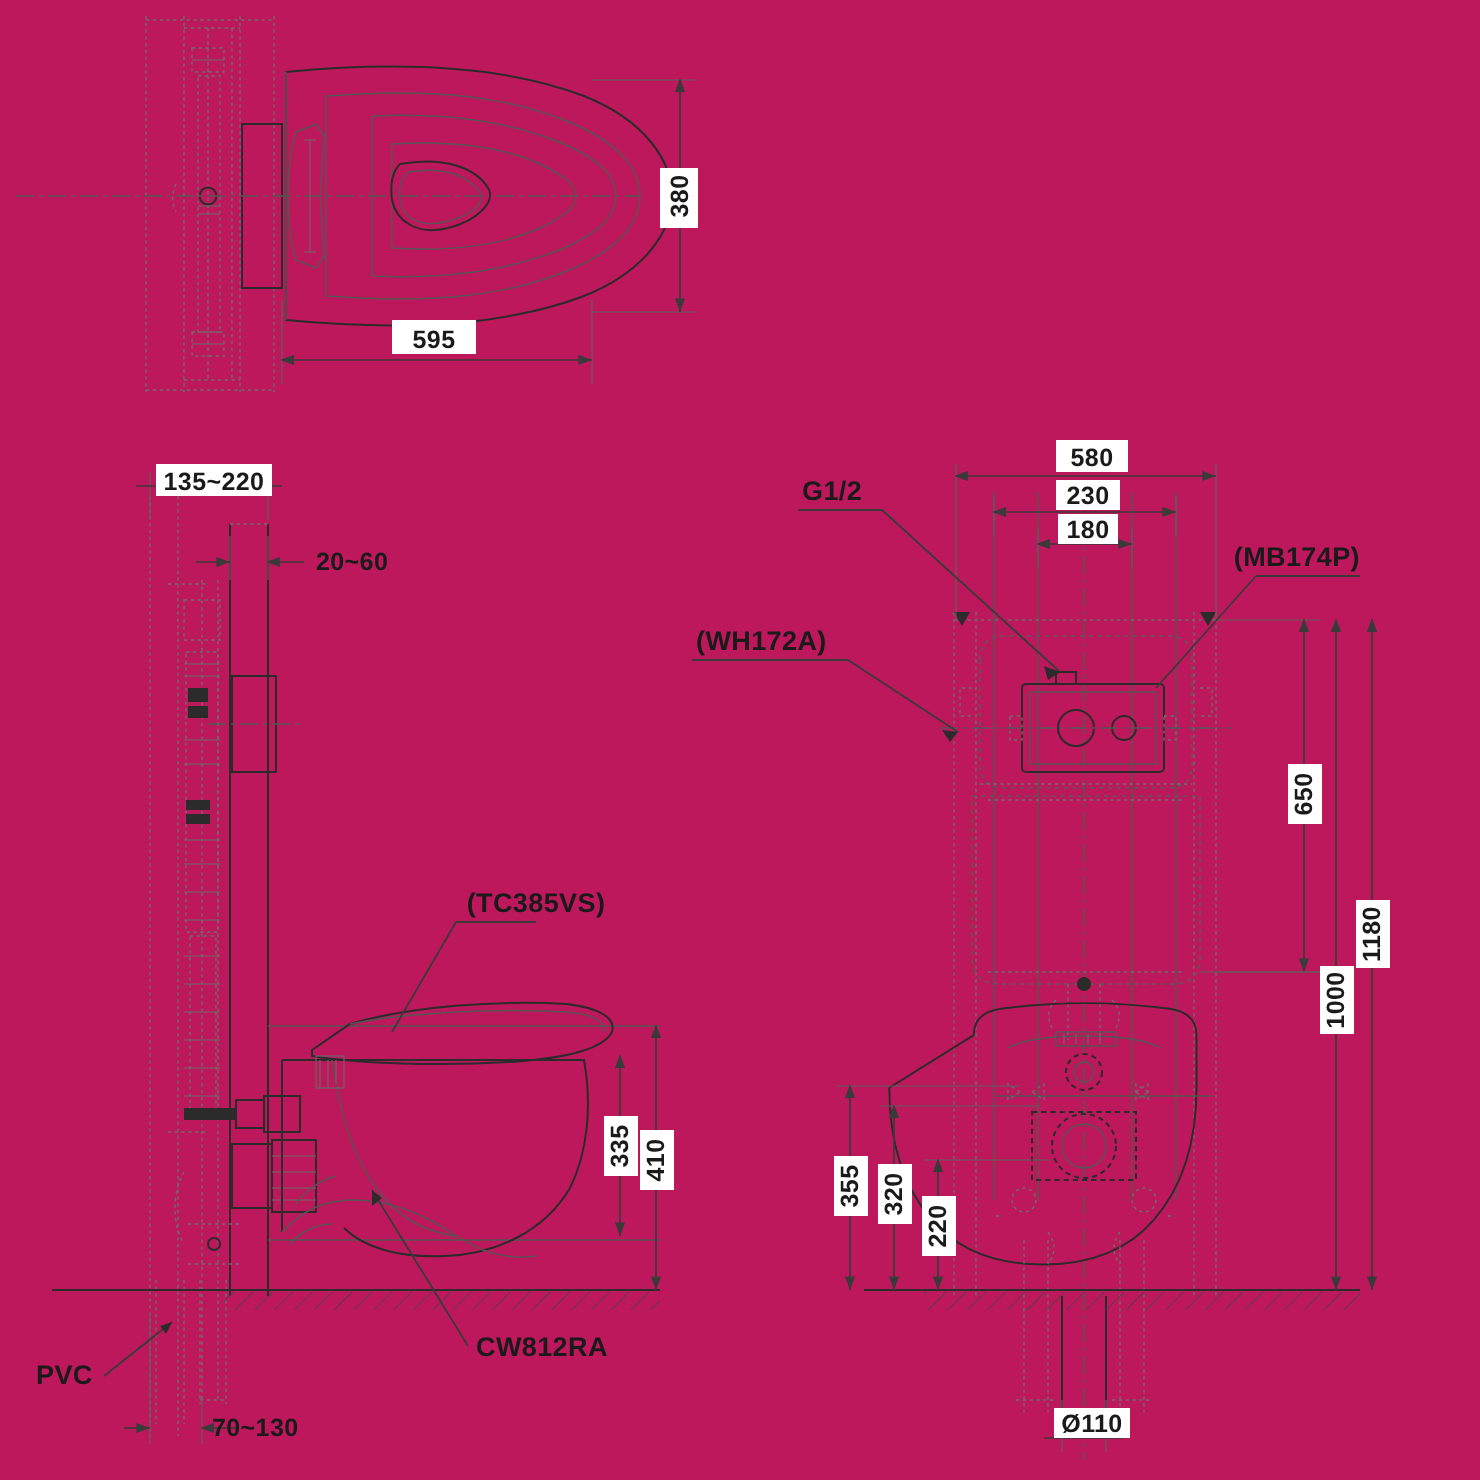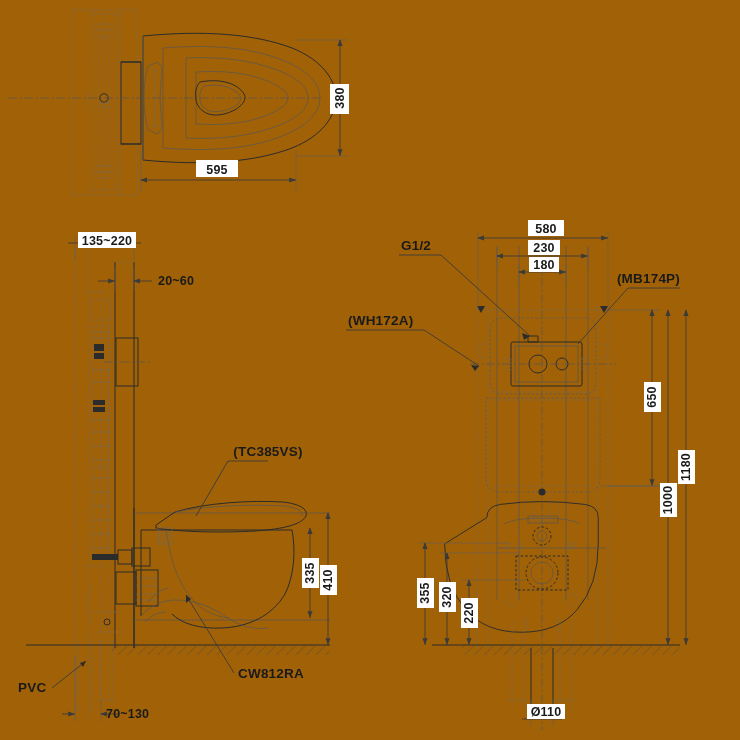--- a/index.html
+++ b/index.html
@@ -8,21 +8,21 @@
     padding: 0;
     background: #ffffff;
   }
   body {
     font-family: "Liberation Sans", sans-serif;
   }
   #sheet {
     position: relative;
     width: 740px;
     height: 740px;
-    background: #a16207;
+    background: #be185d;
     overflow: hidden;
   }
   #sheet svg {
     position: absolute;
     top: 0;
     left: 0;
     display: block;
   }
   text {
     font-family: "Liberation Sans", sans-serif;

